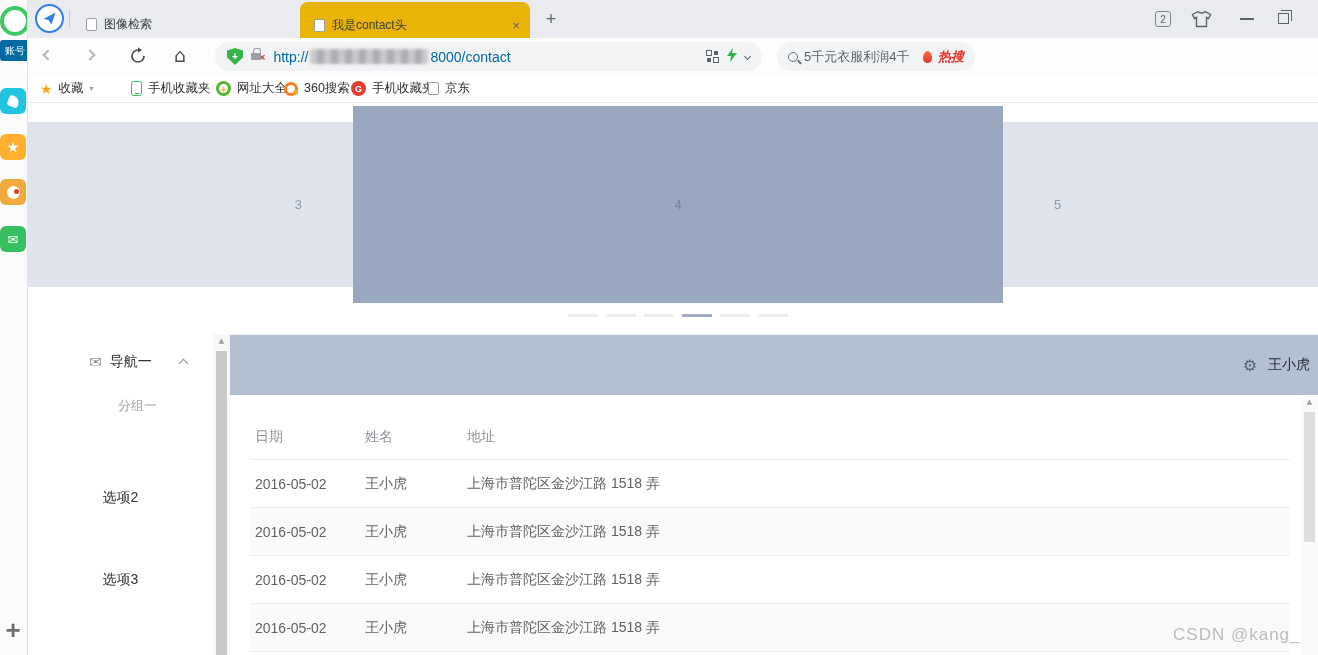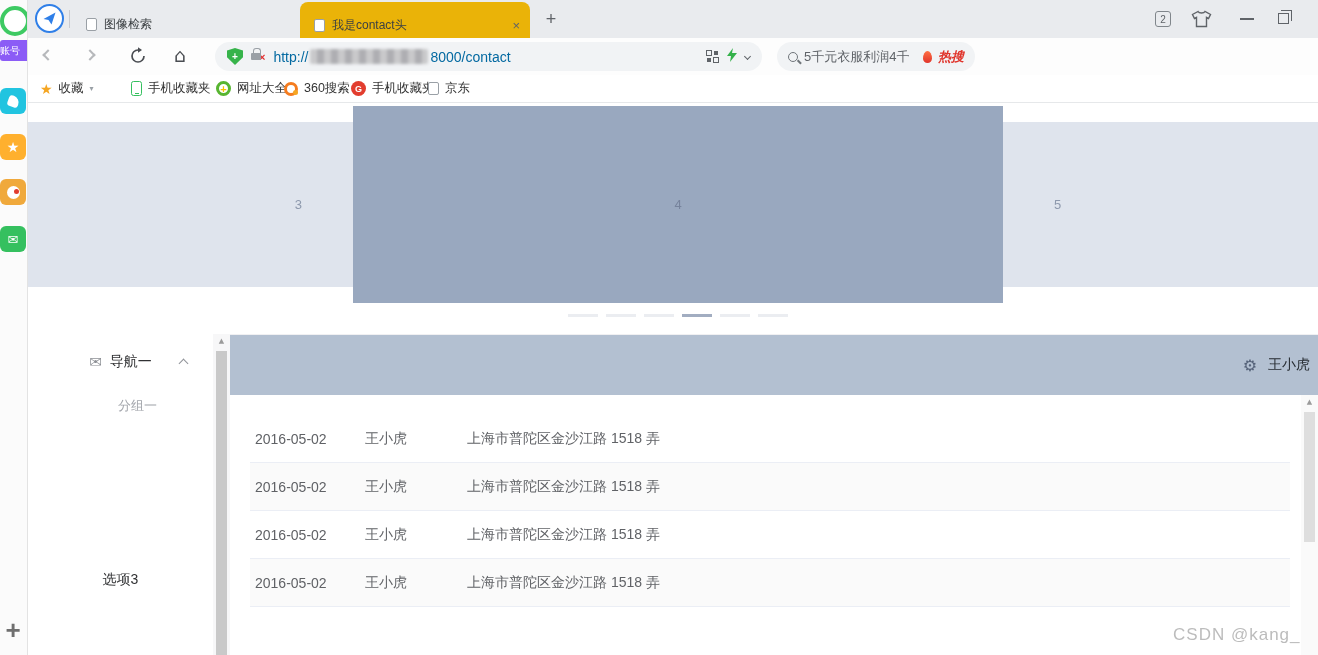--- a/index.html
+++ b/index.html
@@ -7,22 +7,22 @@
     font-family:"Liberation Sans","DejaVu Sans",sans-serif; }
   .abs { position:absolute; }
   #screen { position:relative; width:1318px; height:655px; background:#fff; }
   .glyph { font-family:"DejaVu Sans","Liberation Sans",sans-serif; }
 
   
   #desktop { left:0; top:0; width:28px; height:655px; background:#fbfbfb; overflow:hidden; z-index:5; }
   .dicon { position:absolute; left:0; width:26px; height:26px; border-radius:6px;
            display:flex; align-items:center; justify-content:center; }
   #d-logo { top:6px; width:30px; height:30px; border-radius:50%; border:4px solid #3eca63; background:#fff; }
-  #d-acct { top:40px; height:21px; width:30px; border-radius:3px; background:#8b5cf6; color:#fff;
-            font-size:10px; line-height:21px; text-align:left; display:block; }
+  #d-acct { top:40px; height:21px; width:30px; border-radius:3px; background:#0369a1; color:#fff;
+            font-size:10px; line-height:21px; text-align:center; display:block; }
   #d-teal { top:88px; background:#21c4e0; }
   #d-teal span { width:11px; height:11px; background:#fff; border-radius:3px 7px 3px 3px; transform:rotate(20deg); }
   #d-star { top:134px; background:#ffb02e; color:#fff; font-size:14px; }
   #d-wb { top:179px; background:#f0a93c; }
   #d-wb span { width:13px; height:13px; border-radius:50%; background:#fff; position:relative; }
   #d-wb span::after { content:''; position:absolute; right:1px; top:3px; width:5px; height:5px; border-radius:50%; background:#e23d2e; }
   #d-mail { top:226px; background:#35c05f; color:#fff; font-size:13px; }
   #d-plus { top:615px; color:#6f6f6f; font-size:26px; font-weight:bold; display:block; text-align:center; width:26px; }
   #win-edge { left:27px; top:0; width:1px; height:655px; background:#e3e3e3; z-index:6; }
 
@@ -347,34 +347,40 @@
 
       <div id="container" class="abs"></div>
 
       <div id="aside" class="abs">
         <div id="nav-row">
           <span class="mail-ic glyph">✉</span>
           <span>导航一</span>
           <span class="menu-chev up"></span>
         </div>
         <div id="group1" class="group-title">分组一</div>
+        <div id="item2" class="menu-item">选项2</div>
         <div id="item3" class="menu-item">选项3</div>
         <div id="aside-scroll" class="vscroll">
           <span class="sc-up glyph">▲</span>
           <span class="thumb"></span>
         </div>
       </div>
 
       <div id="app-header" class="abs">
         <span id="gear" class="glyph">⚙</span>
         <span id="username">王小虎</span>
       </div>
 
       <div id="app-main" class="abs">
         <div id="table">
+          <div class="trow head">
+            <div class="c c1">日期</div>
+            <div class="c c2">姓名</div>
+            <div class="c c3">地址</div>
+          </div>
           <div class="trow body">
             <div class="c c1">2016-05-02</div>
             <div class="c c2">王小虎</div>
             <div class="c c3">上海市普陀区金沙江路 1518 弄</div>
           </div>
           <div class="trow body stripe">
             <div class="c c1">2016-05-02</div>
             <div class="c c2">王小虎</div>
             <div class="c c3">上海市普陀区金沙江路 1518 弄</div>
           </div>

